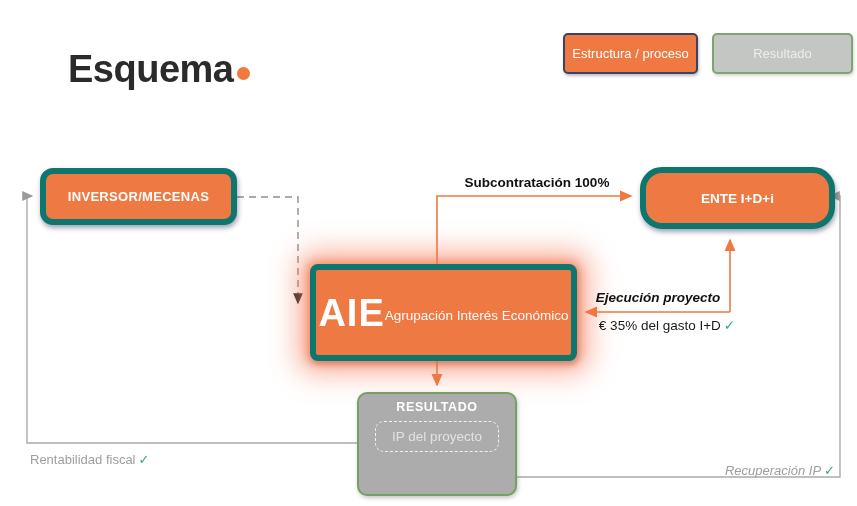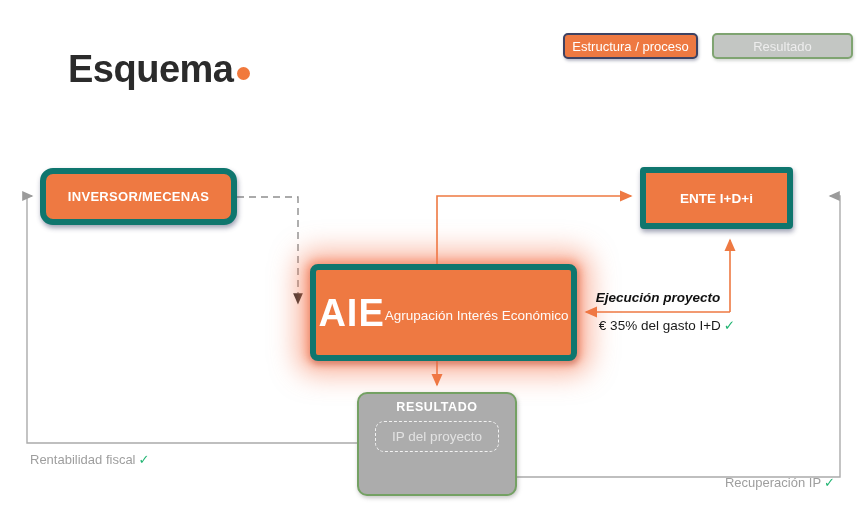--- a/index.html
+++ b/index.html
@@ -6,37 +6,37 @@
   body{font-family:"Liberation Sans","DejaVu Sans",sans-serif;}
   .canvas{position:relative;width:857px;height:506px;background:#fff;overflow:hidden;}
 
   
   .page-title{position:absolute;left:28px;top:48px;font-size:38px;font-weight:bold;
     color:#2b2b2b;letter-spacing:-0.5px;display:flex;align-items:baseline;margin-left:40px;}
   .title-dot{display:inline-block;width:13px;height:13px;border-radius:50%;
     background:#f1793c;margin-left:4px;transform:translateY(-2px);}
 
   
-  .chip{position:absolute;top:33px;height:26px;border-radius:5px;box-sizing:border-box;
+  .chip{position:absolute;top:33px;height:41px;border-radius:5px;box-sizing:border-box;
     display:flex;align-items:center;justify-content:center;font-size:13px;cursor:pointer;}
   .chip-estructura{left:563px;width:135px;background:#ee7942;border:2px solid #3d4263;
     color:#fff;box-shadow:1px 2px 3px rgba(60,66,99,.35);}
   .chip-resultado{left:712px;width:141px;background:#c3c6c3;border:2px solid #7fa471;
     color:#ededed;box-shadow:1px 2px 3px rgba(120,130,120,.3);}
 
   
   .wires{position:absolute;left:0;top:0;width:857px;height:506px;z-index:1;}
 
   
   .node{position:absolute;z-index:2;display:flex;align-items:center;justify-content:center;
     background:#ee7942;border:6px solid #0f766e;color:#fff;font-weight:bold;
     box-sizing:border-box;box-shadow:1px 3px 5px rgba(45,50,90,.45);}
   .node-inversor{left:40px;top:168px;width:197px;height:57px;border-radius:13px;
     font-size:13px;letter-spacing:.3px;}
-  .node-ente{left:640px;top:167px;width:153px;height:62px;border-radius:4px;font-size:13.5px;text-align:center;}
+  .node-ente{left:640px;top:167px;width:195px;height:62px;border-radius:22px;font-size:13.5px;text-align:center;}
   .node-aie{left:310px;top:264px;width:267px;height:97px;border-radius:8px;
     flex-direction:row;
     box-shadow:0 0 26px 14px rgba(246,118,78,.50),0 0 9px 4px rgba(246,118,78,.55),1px 3px 5px rgba(45,50,90,.4);}
   .aie-title{font-size:38px;font-weight:bold;letter-spacing:1px;line-height:1;}
   .aie-sub{font-size:13.5px;font-weight:normal;margin-top:6px;opacity:.97;}
 
   .node-resultado{left:357px;top:392px;width:160px;height:104px;background:#acacac;
     border:2px solid #74a163;border-radius:10px;flex-direction:column;justify-content:flex-start;
     padding-top:6px;gap:7px;box-shadow:1px 2px 4px rgba(110,110,110,.4);}
   .resultado-title{font-size:12.5px;font-weight:bold;letter-spacing:.6px;color:#fff;}
@@ -45,21 +45,21 @@
     justify-content:center;box-sizing:border-box;}
 
   
   .ann{position:absolute;z-index:3;font-size:13.5px;}
   .ann-bold{font-weight:bold;color:#111;}
   .ann-sub{left:437px;top:175px;width:200px;text-align:center;}
   .ann-ejec-title{left:590px;top:290px;width:136px;text-align:center;font-style:italic;}
   .ann-ejec-detail{left:584px;top:317px;width:166px;text-align:center;color:#1a1a1a;font-size:13.5px;}
   .ann-gray{color:#9e9e9e;font-size:13px;}
   .ann-rent{left:30px;top:452px;}
-  .ann-recu{right:22px;top:475px;text-align:right;}
+  .ann-recu{right:22px;top:463px;text-align:right;font-style:italic;}
   .check{color:#22b573;font-weight:bold;margin-left:3px;}
 </style>
 </head>
 <body>
 
 <div class="canvas">
 
   <div class="page-title">
     <span>Esquema</span>
     <span class="title-dot"></span>
@@ -112,20 +112,21 @@
     <div class="aie-sub">Agrupación Interés Económico</div>
   </div>
 
   <div class="node node-resultado">
     <div class="resultado-title">RESULTADO</div>
     <div class="sub-item">
       <span>IP del proyecto</span>
     </div>
   </div>
 
+  <div class="ann ann-bold ann-sub">Subcontratación 100%</div>
 
   <div class="ann ann-bold ann-ejec-title">Ejecución proyecto</div>
 
   <div class="ann ann-ejec-detail">
     <span>€ 35% del gasto I+D</span><span class="check">✓</span>
   </div>
 
   <div class="ann ann-gray ann-rent">
     <span>Rentabilidad fiscal</span><span class="check">✓</span>
   </div>

